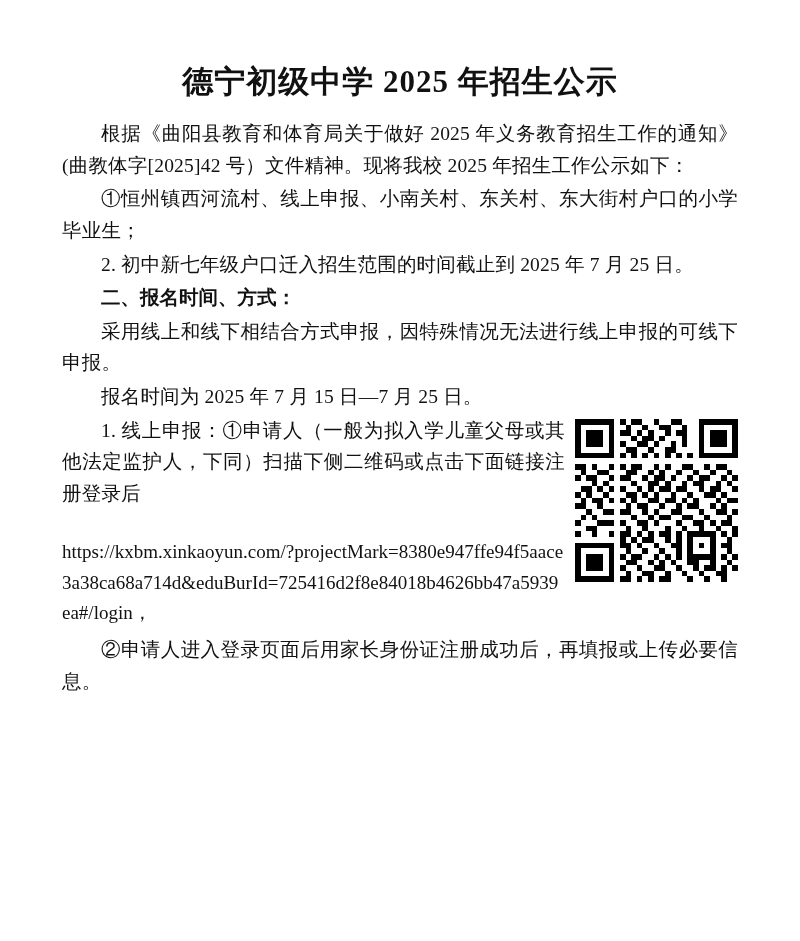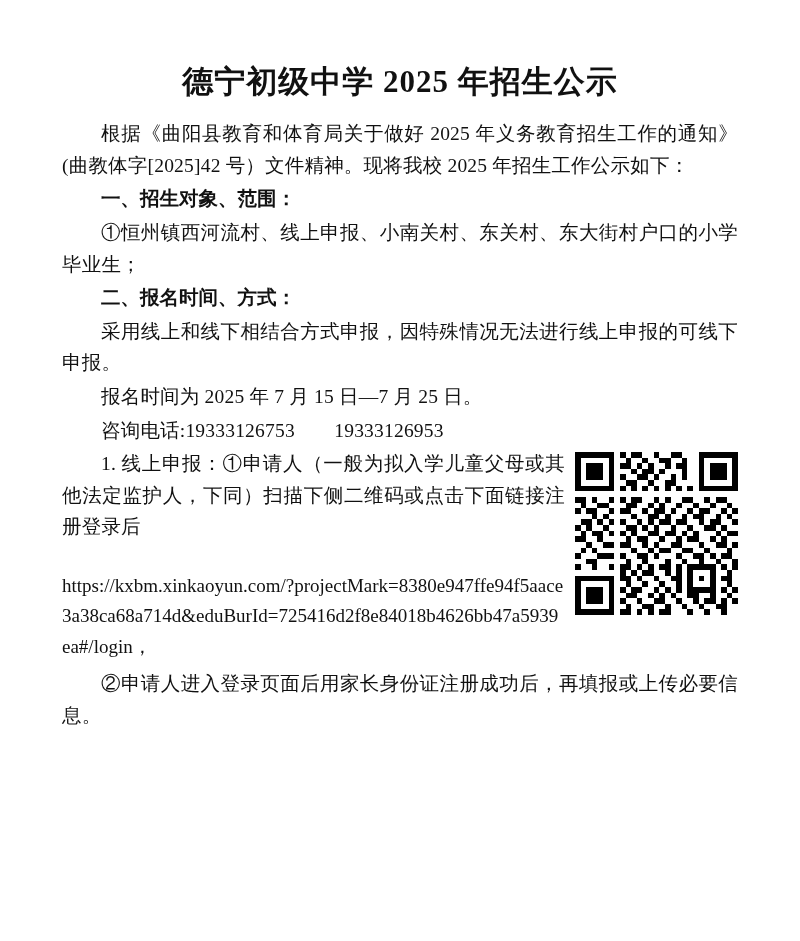--- a/index.html
+++ b/index.html
@@ -72,27 +72,26 @@
 </style>
 </head>
 <body>
 
 <div class="page">
 
   <div class="doc-title">德宁初级中学 2025 年招生公示</div>
 
   <p class="para indent2">根据《曲阳县教育和体育局关于做好 2025 年义务教育招生工作的通知》(曲教体字[2025]42 号）文件精神。现将我校 2025 年招生工作公示如下：</p>
 
-  <div class="section-head">一、招生对象、范围：</div>
   <p class="para indent2">①恒州镇西河流村、线上申报、小南关村、东关村、东大街村户口的小学毕业生；</p>
+  <p class="para indent2">2. 初中新七年级户口迁入招生范围的时间截止到 2025 年 7 月 25 日。</p>
 
   <div class="section-head">二、报名时间、方式：</div>
   <p class="para indent2">采用线上和线下相结合方式申报，因特殊情况无法进行线上申报的可线下申报。</p>
   <p class="para indent2">报名时间为 2025 年 7 月 15 日—7 月 25 日。</p>
-  <p class="para indent2">咨询电话:19333126753　　19333126953</p>
 
 
   <div class="qr-wrap">
     <svg class="qr" viewBox="0 0 29 29" shape-rendering="crispEdges">
       <rect width="29" height="29" fill="#ffffff"></rect>
       <g fill="#000000">
 
         <rect x="0" y="0" width="7" height="1"></rect>
           <rect x="0" y="6" width="7" height="1"></rect>
         <rect x="0" y="0" width="1" height="7"></rect>

